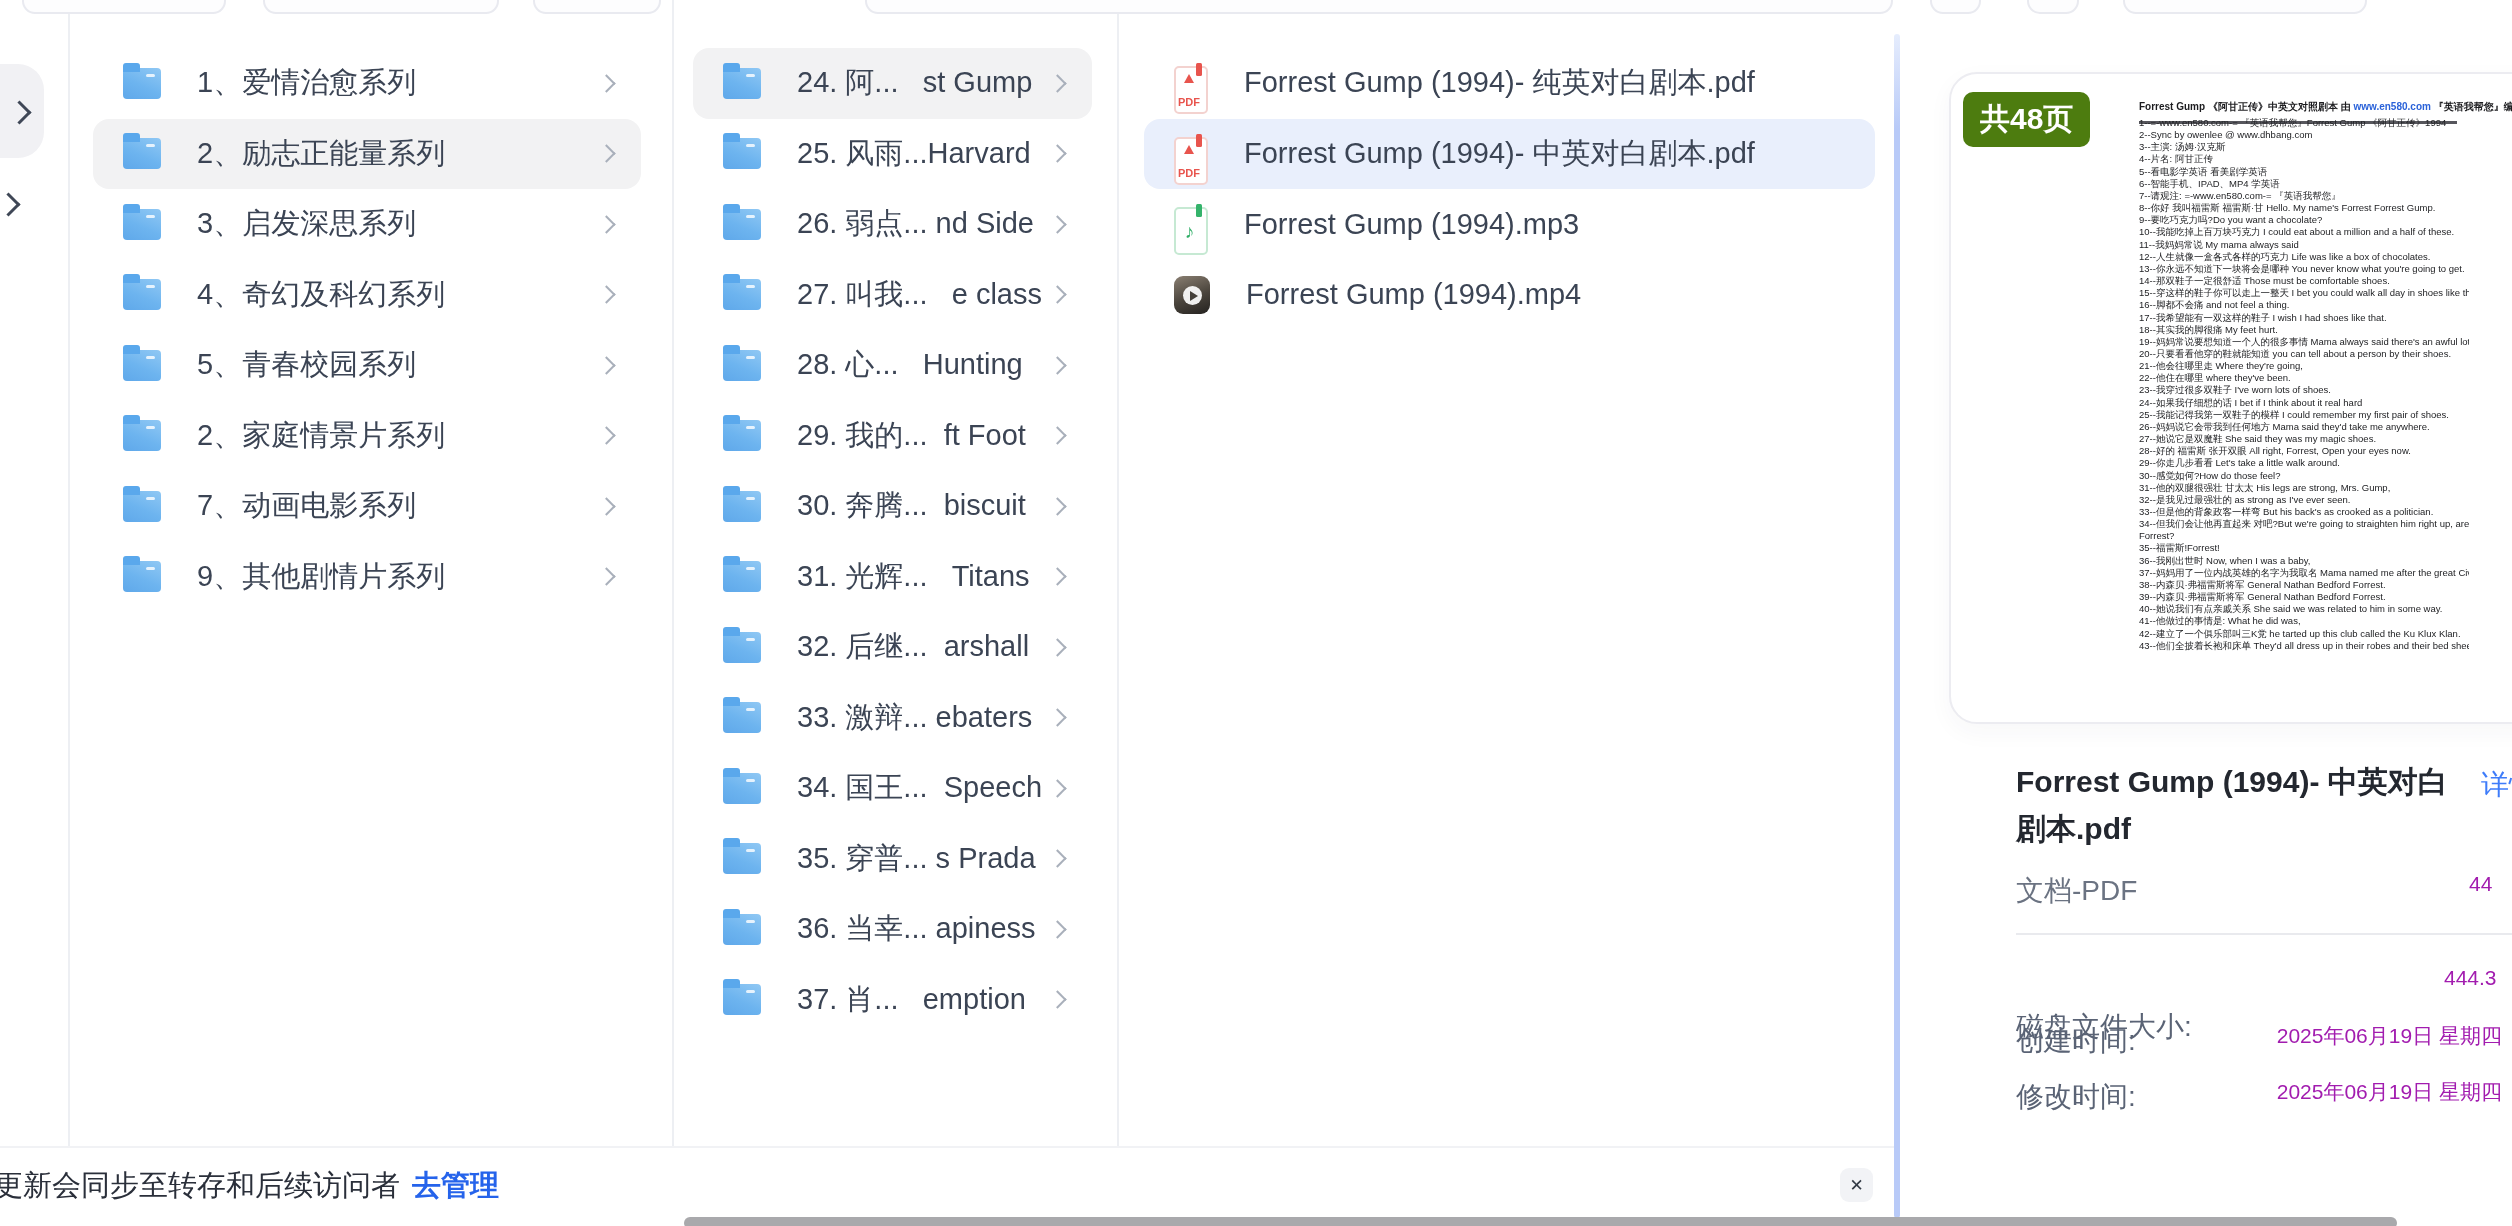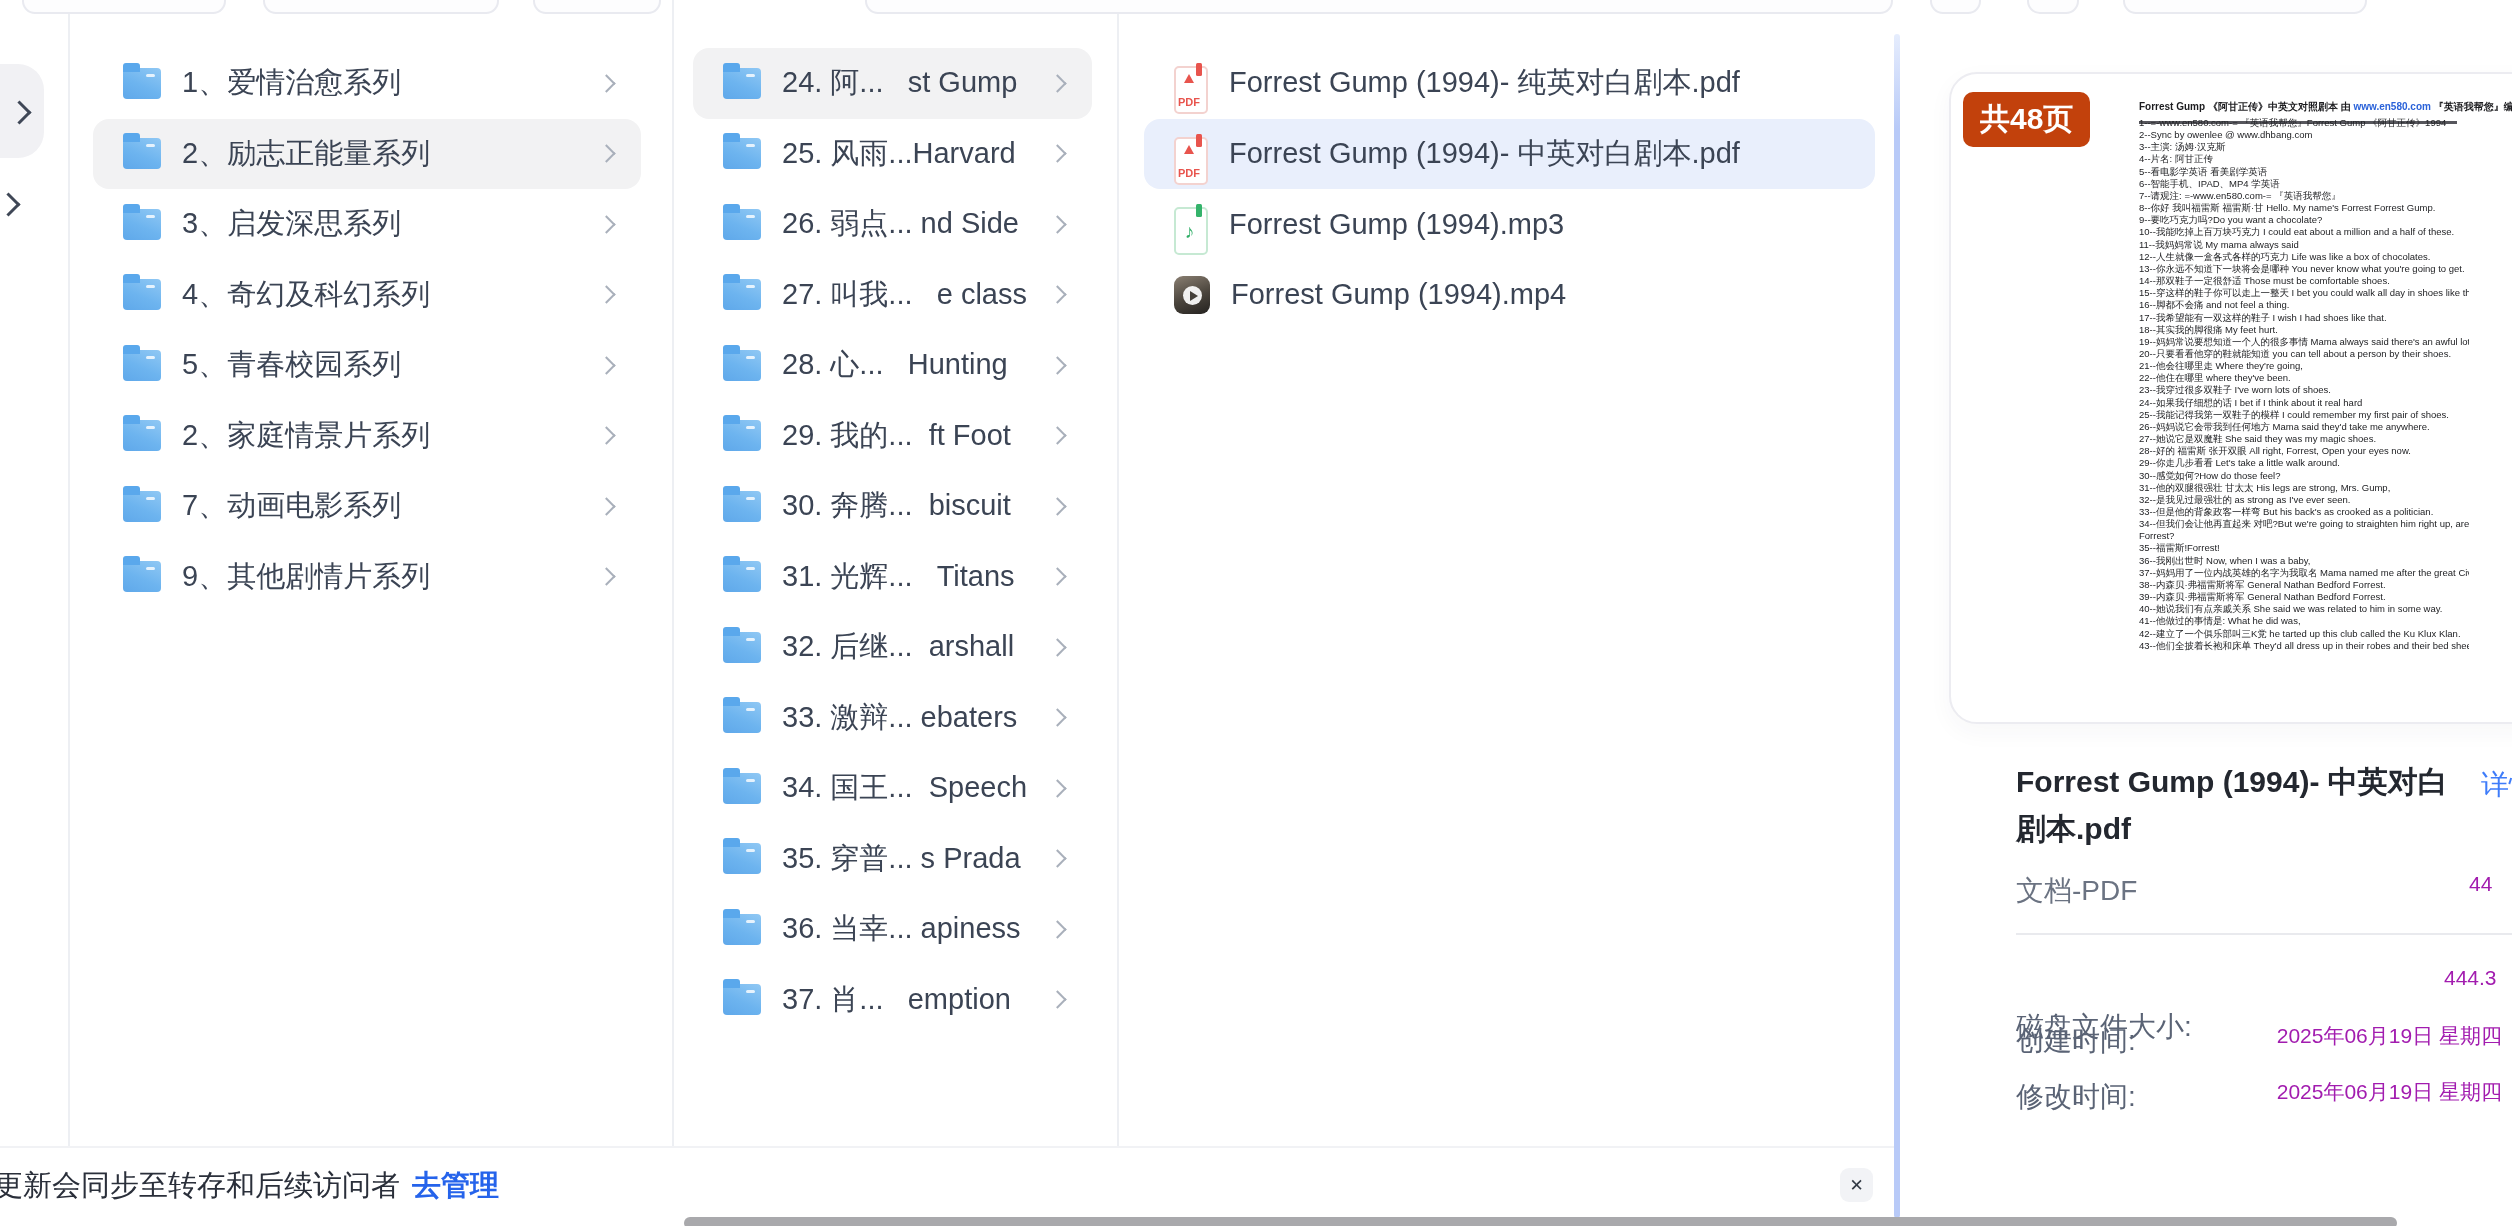--- a/index.html
+++ b/index.html
@@ -19,21 +19,21 @@
   .chev-big{position:absolute;width:14px;height:14px;border-top:3px solid #3f4756;border-right:3px solid #3f4756;transform:rotate(45deg);}
 
   
   .col{position:absolute;top:48px;display:flex;flex-direction:column;}
   .col-series{left:93px;width:548px;}
   .col-movies{left:693px;width:399px;}
   .col-files{left:1144px;width:731px;}
   .row{height:70.5px;display:flex;align-items:center;border-radius:16px;padding:0 28px 0 30px;box-sizing:border-box;}
   .folder-row.selected{background:#f2f2f3;}
   .file-row.selected{background:#e9effc;}
-  .row-label{font-size:29px;color:#3b4454;white-space:pre;margin-left:21px;overflow:hidden;}
+  .row-label{font-size:29px;color:#3b4454;white-space:pre;margin-left:36px;overflow:hidden;}
   .row .chev{margin-left:auto;flex:none;}
 
   
   .folder-icon{position:relative;flex:none;width:38px;height:31px;border-radius:4px;
     background:linear-gradient(205deg,#90c8f4 0%,#6db4ef 55%,#5fa8ea 100%);}
   .folder-icon::before{content:"";position:absolute;top:-5px;left:0;width:17px;height:9px;border-radius:3px 3px 0 0;background:#5aa8ec;}
   .folder-icon::after{content:"";position:absolute;top:6px;right:6px;width:9px;height:3px;border-radius:2px;background:rgba(255,255,255,.8);}
 
   
   .file-icon{position:relative;flex:none;display:block;}
@@ -52,21 +52,21 @@
   .ic-mp4 .play{display:block;position:absolute;left:16px;top:15px;width:0;height:0;
     border-left:8px solid #45403a;border-top:5px solid transparent;border-bottom:5px solid transparent;}
 
   
   .blue-divider{position:absolute;left:1894px;top:34px;width:6px;height:1184px;border-radius:3px;
     background:linear-gradient(180deg,#e6edfd 0%,#b8caf8 8%,#b8caf8 100%);}
 
   
   .preview-card{position:absolute;left:1949px;top:72px;width:640px;height:652px;background:#fff;
     border:2px solid #ececf1;border-radius:28px;box-sizing:border-box;box-shadow:0 8px 24px rgba(40,50,80,.04);}
-  .page-badge{position:absolute;left:12px;top:18px;padding:7px 17px;border-radius:10px;background:#c2410c;
+  .page-badge{position:absolute;left:12px;top:18px;padding:7px 17px;border-radius:10px;background:#4d7c0f;
     color:#fff;font-size:30px;font-weight:700;}
   .doc-header{position:absolute;left:188px;top:26px;width:320px;font-size:10px;font-weight:700;color:#1c1c1f;text-align:center;white-space:nowrap;}
   .doc-header .lnk{color:#2a62d9;}
   .doc-hr{position:absolute;left:188px;top:47px;width:318px;height:2.5px;background:#56565c;}
   .doc-lines{position:absolute;left:188px;top:43px;width:330px;}
   .doc-line{font-size:9.5px;line-height:12.15px;color:#222326;white-space:nowrap;overflow:hidden;}
 
   
   .file-title{position:absolute;left:2016px;top:758px;width:452px;font-size:30px;font-weight:700;line-height:47px;color:#23272f;word-break:break-word;}
   .details-link{position:absolute;left:2481px;top:766px;font-size:28px;color:#3e7cfa;white-space:nowrap;}

